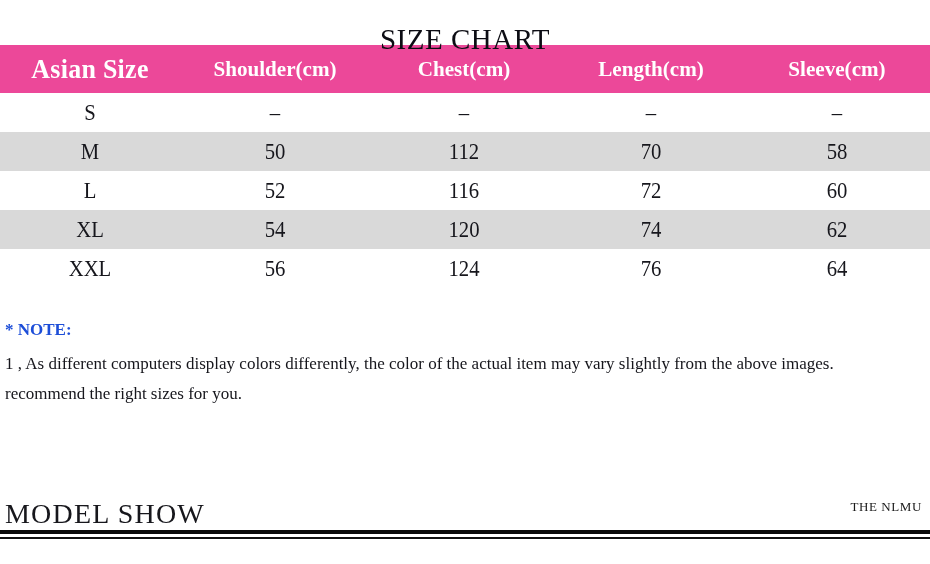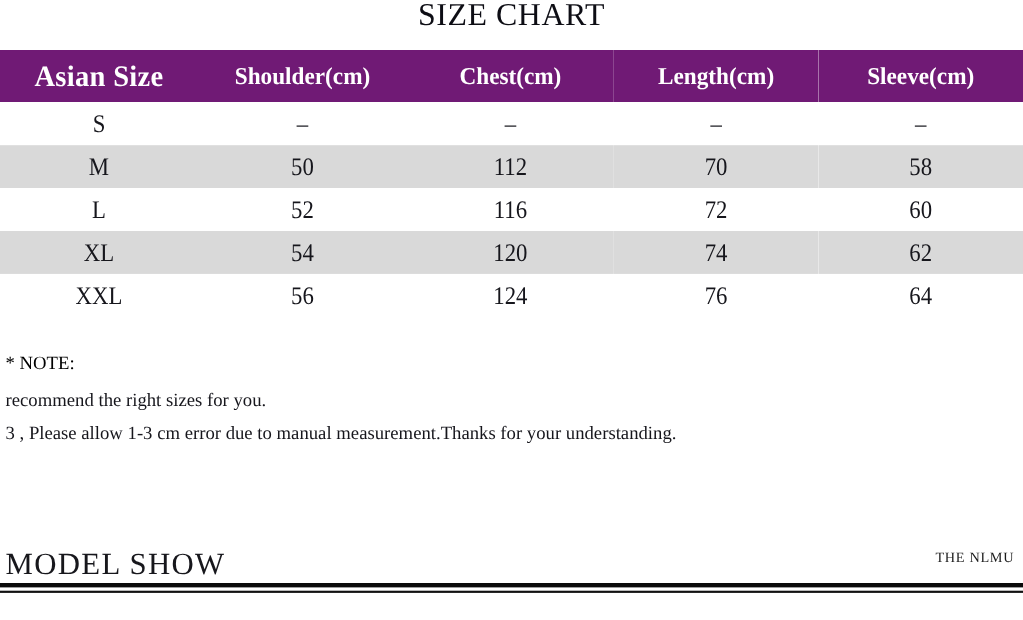--- a/index.html
+++ b/index.html
@@ -18,41 +18,41 @@
 
   
   .chart-title {
     text-align: center;
     font-family: "Liberation Serif", "DejaVu Serif", serif;
     font-weight: 400;
     font-size: 29px;
     letter-spacing: 0.5px;
     color: #0d0d14;
     line-height: 1;
-    padding-top: 0;
+    padding-top: 25px;
     height: 45px;
     box-sizing: border-box;
   }
 
   
   .size-table {
     width: 930px;
     border-collapse: collapse;
     table-layout: fixed;
   }
   .size-table th,
   .size-table td {
     padding: 0;
     margin: 0;
     text-align: center;
     vertical-align: middle;
   }
 
   thead tr {
-    background: #701a75;
+    background: #ec4899;
   }
   .size-table thead th {
     height: 48px;
     color: #ffffff;
     font-family: "Liberation Serif", "DejaVu Serif", serif;
     font-weight: 700;
     font-size: 22px;
     transform: scaleX(0.96);
   }
   .size-table thead th.col-size {
@@ -88,22 +88,22 @@
   col.c5 { width: 186px; }
 
   
   .notes {
     padding-left: 5px;
     padding-top: 31px;
   }
   .note-heading {
     font-family: "Liberation Serif", "DejaVu Serif", serif;
     font-size: 17px;
-    font-weight: 400;
-    color: #000000;
+    font-weight: 700;
+    color: #1d4ed8;
     line-height: 22px;
     margin-bottom: 8px;
   }
   .note-line {
     font-family: "Liberation Serif", "DejaVu Serif", serif;
     font-size: 17px;
     font-weight: 400;
     color: #16161c;
     line-height: 30px;
     white-space: nowrap;
@@ -210,22 +210,22 @@
       <td>56</td>
       <td>124</td>
       <td>76</td>
       <td>64</td>
     </tr>
   </tbody>
 </table>
 
 <div class="notes">
   <div class="note-heading">* NOTE:</div>
+  <div class="note-line">1 , As different computers display colors differently, the color of the actual item may vary slightly from the above images.</div>
   <div class="note-line">recommend the right sizes for you.</div>
-  <div class="note-line">3 , Please allow 1-3 cm error due to manual measurement.Thanks for your understanding.</div>
 </div>
 
 <div class="footer">
   <div class="model-show">MODEL SHOW</div>
   <div class="brand-mark">THE NLMU</div>
   <div class="rule-thick"></div>
   <div class="rule-thin"></div>
 </div>
 
 </body></html>

